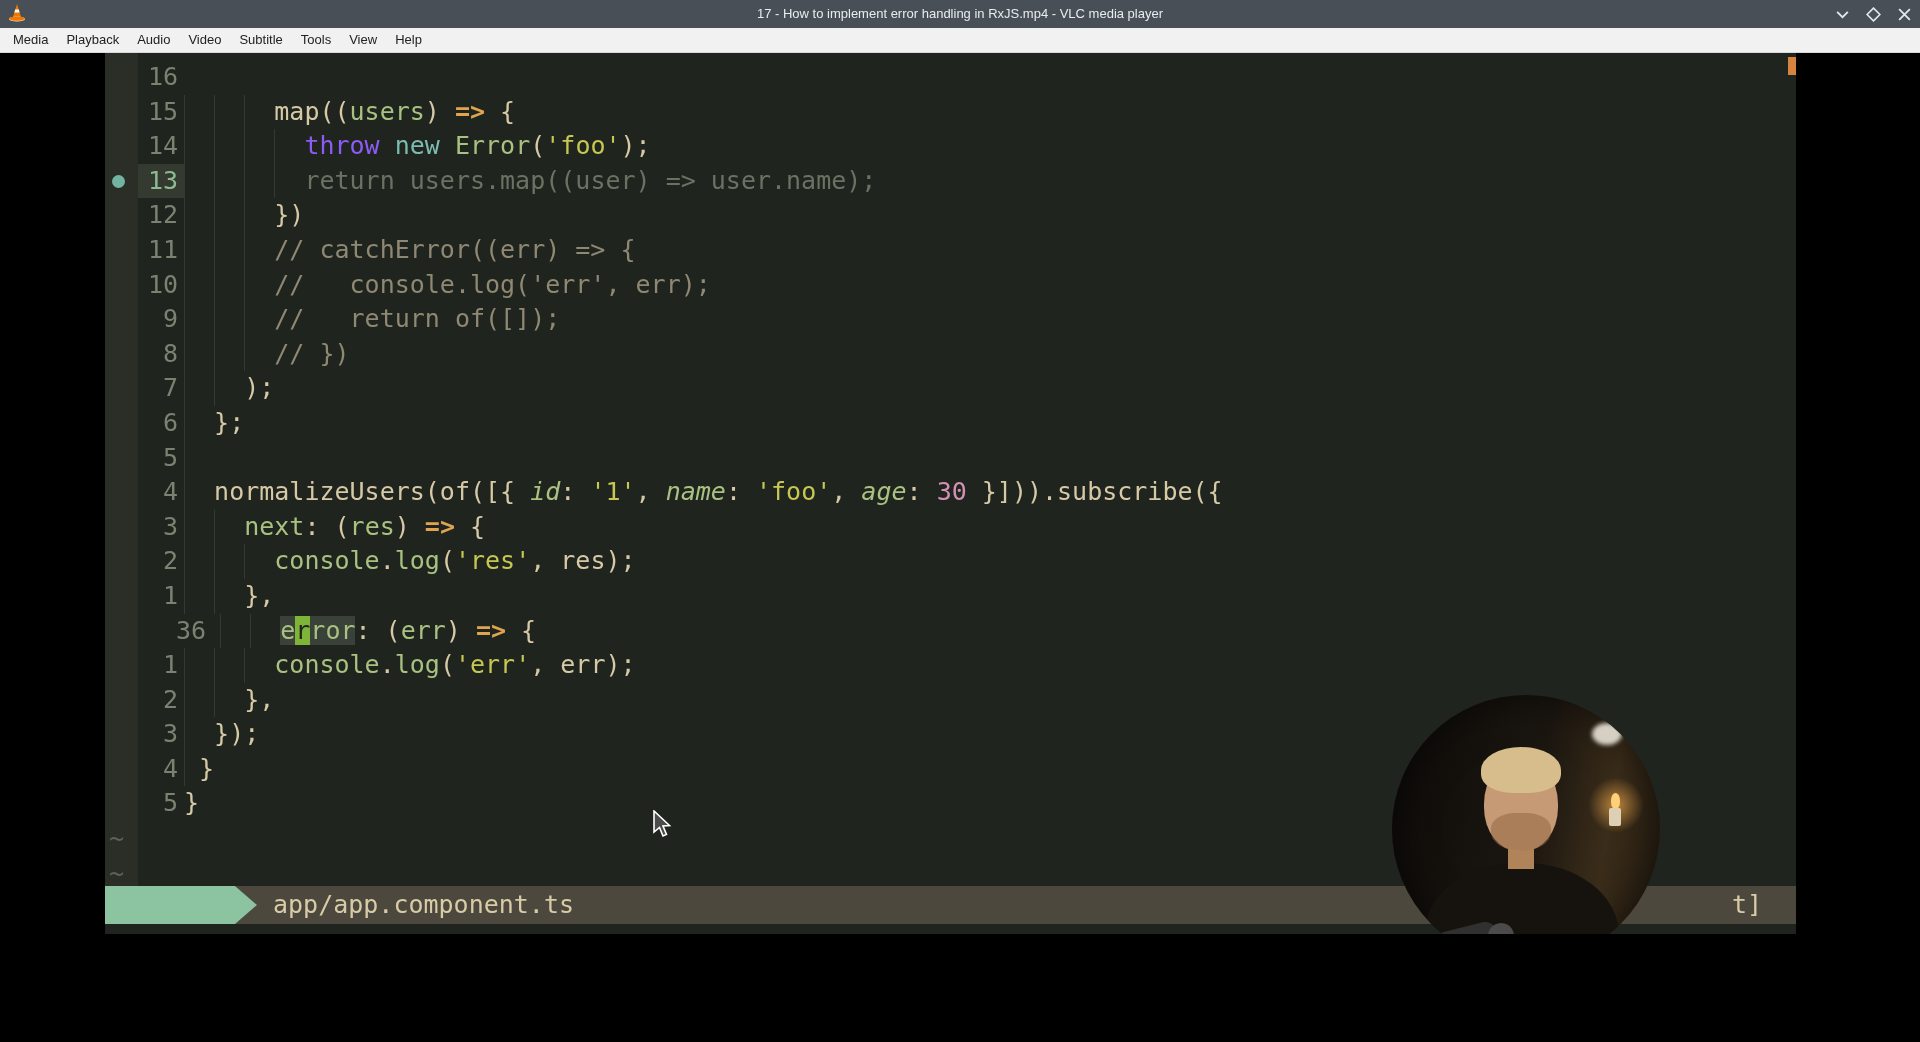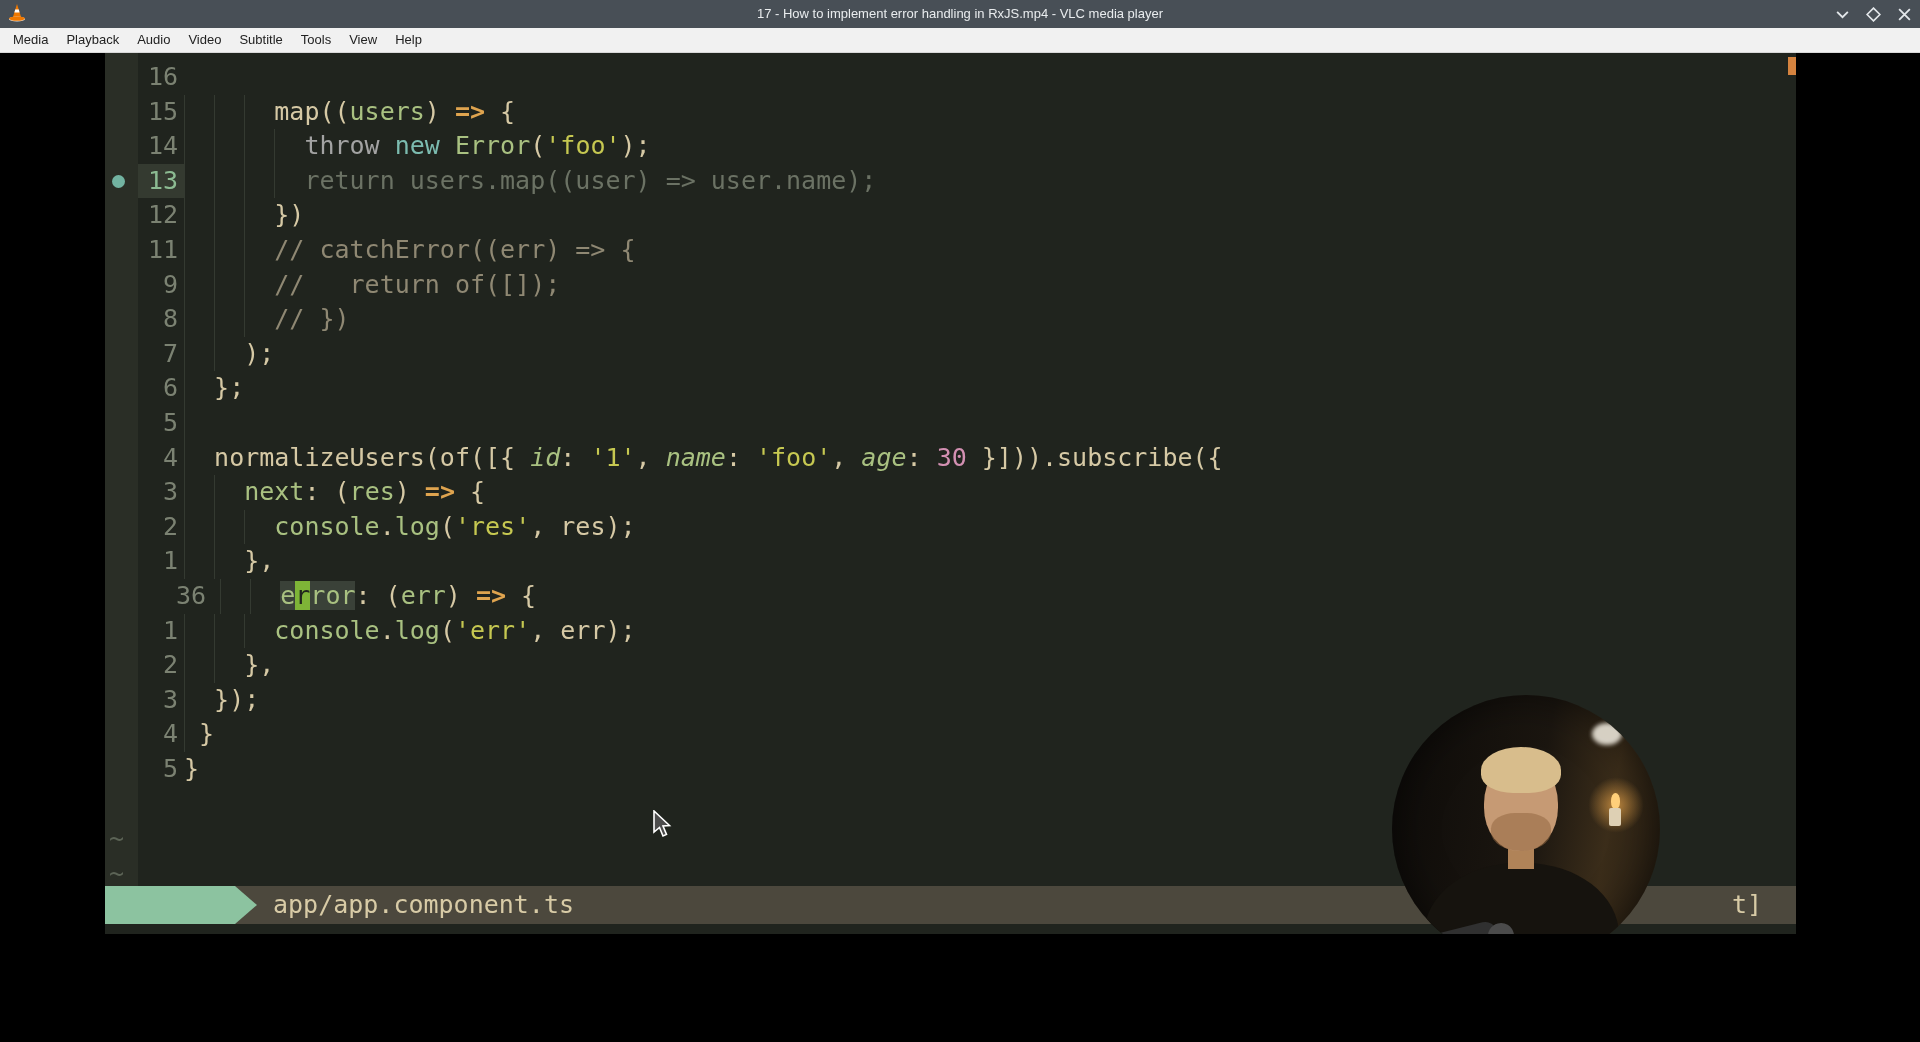--- a/index.html
+++ b/index.html
@@ -28,21 +28,21 @@
   .buffer{position:absolute;left:0;top:7px;right:16px;}
   .row{display:flex;height:34.6px;line-height:34.6px;white-space:pre;}
   .sign{width:33px;flex:0 0 33px;position:relative;}
   .sign .dot{position:absolute;left:7px;top:11px;width:13px;height:13px;border-radius:50%;background:#72b3a1;}
   .ln{width:46px;flex:0 0 46px;text-align:right;color:#7b8272;padding-right:6px;box-sizing:border-box;}
   .row.al .ln{text-align:left;padding-left:2px;margin-left:36px;}
   .row.hl .ln{background:#343a30;color:#8cbb92;}
   .codeline{padding-left:0;}
   .ig{display:inline-block;height:100%;vertical-align:top;
     background:repeating-linear-gradient(to right,#343a31 0 1px,transparent 1px 30px);}
-  .t-r{color:#e26b66}.t-o{color:#a3a3a3}.t-a{color:#7cbcb0}.t-g{color:#a9c181}
+  .t-r{color:#e26b66}.t-o{color:#8b5cf6}.t-a{color:#7cbcb0}.t-g{color:#a9c181}
   .t-gi{color:#a9c181;font-style:italic}.t-s{color:#c6c851}.t-p{color:#d390b2}
   .t-y{color:#dfa44f;font-weight:bold}.t-f{color:#d6c9a5}.t-c{color:#8f8873}.t-d{color:#6b7264}
   .t-gw{color:#a9c181;background:#3a4138}.t-cw{color:#20241e;background:#7eb437}
   .tilde{position:absolute;left:4px;color:#5c6456;font-size:25px;}
 
   
   .statusline{position:absolute;left:0;top:833px;width:1691px;height:38px;background:#4c483d;}
   .sl-seg{position:absolute;left:0;top:0;width:130px;height:38px;background:#8cc3a0;}
   .sl-arrow{position:absolute;left:130px;top:0;width:0;height:0;
     border-left:22px solid #8cc3a0;border-top:19px solid transparent;border-bottom:19px solid transparent;}
@@ -141,20 +141,21 @@
   <div class="video">
     <div class="term">
       <div class="signstrip"></div>
       <div class="buffer" id="buffer">
           <div class="row"><span class="sign"></span><span class="ln">16</span></div>
           <div class="row"><span class="sign"></span><span class="ln">15</span><span class="codeline"><span class="ig" style="width: 6ch;"></span><span class="t-f">map((</span><span class="t-g">users</span><span class="t-f">) </span><span class="t-y">=&gt;</span><span class="t-f"> {</span></span></div>
           <div class="row"><span class="sign"></span><span class="ln">14</span><span class="codeline"><span class="ig" style="width: 8ch;"></span><span class="t-o">throw</span><span class="t-f"> </span><span class="t-a">new</span><span class="t-f"> </span><span class="t-g">Error</span><span class="t-f">(</span><span class="t-s">'foo'</span><span class="t-f">);</span></span></div>
           <div class="row hl"><span class="sign"><span class="dot"></span></span><span class="ln">13</span><span class="codeline"><span class="ig" style="width: 8ch;"></span><span class="t-d">return users.map((user) =&gt; user.name);</span></span></div>
           <div class="row"><span class="sign"></span><span class="ln">12</span><span class="codeline"><span class="ig" style="width: 6ch;"></span><span class="t-f">})</span></span></div>
           <div class="row"><span class="sign"></span><span class="ln">11</span><span class="codeline"><span class="ig" style="width: 6ch;"></span><span class="t-c">// catchError((err) =&gt; {</span></span></div>
+          <div class="row"><span class="sign"></span><span class="ln">10</span><span class="codeline"><span class="ig" style="width: 6ch;"></span><span class="t-c">//   console.log('err', err);</span></span></div>
           <div class="row"><span class="sign"></span><span class="ln">9</span><span class="codeline"><span class="ig" style="width: 6ch;"></span><span class="t-c">//   return of([]);</span></span></div>
           <div class="row"><span class="sign"></span><span class="ln">8</span><span class="codeline"><span class="ig" style="width: 6ch;"></span><span class="t-c">// })</span></span></div>
           <div class="row"><span class="sign"></span><span class="ln">7</span><span class="codeline"><span class="ig" style="width: 4ch;"></span><span class="t-f">);</span></span></div>
           <div class="row"><span class="sign"></span><span class="ln">6</span><span class="codeline"><span class="ig" style="width: 2ch;"></span><span class="t-f">};</span></span></div>
           <div class="row"><span class="sign"></span><span class="ln">5</span><span class="codeline"><span class="ig" style="width: 2ch;"></span></span></div>
           <div class="row"><span class="sign"></span><span class="ln">4</span><span class="codeline"><span class="ig" style="width: 2ch;"></span><span class="t-f">normalizeUsers(of([{ </span><span class="t-gi">id</span><span class="t-f">: </span><span class="t-s">'1'</span><span class="t-f">, </span><span class="t-gi">name</span><span class="t-f">: </span><span class="t-s">'foo'</span><span class="t-f">, </span><span class="t-gi">age</span><span class="t-f">: </span><span class="t-p">30</span><span class="t-f"> }])).subscribe({</span></span></div>
           <div class="row"><span class="sign"></span><span class="ln">3</span><span class="codeline"><span class="ig" style="width: 4ch;"></span><span class="t-g">next</span><span class="t-f">: (</span><span class="t-g">res</span><span class="t-f">) </span><span class="t-y">=&gt;</span><span class="t-f"> {</span></span></div>
           <div class="row"><span class="sign"></span><span class="ln">2</span><span class="codeline"><span class="ig" style="width: 6ch;"></span><span class="t-g">console</span><span class="t-f">.</span><span class="t-g">log</span><span class="t-f">(</span><span class="t-s">'res'</span><span class="t-f">, res);</span></span></div>
           <div class="row"><span class="sign"></span><span class="ln">1</span><span class="codeline"><span class="ig" style="width: 4ch;"></span><span class="t-f">},</span></span></div>
           <div class="row al"><span class="sign"></span><span class="ln">36</span><span class="codeline"><span class="ig" style="width: 4ch;"></span><span class="t-gw">e</span><span class="t-cw">r</span><span class="t-gw">ror</span><span class="t-f">: (</span><span class="t-g">err</span><span class="t-f">) </span><span class="t-y">=&gt;</span><span class="t-f"> {</span></span></div>

